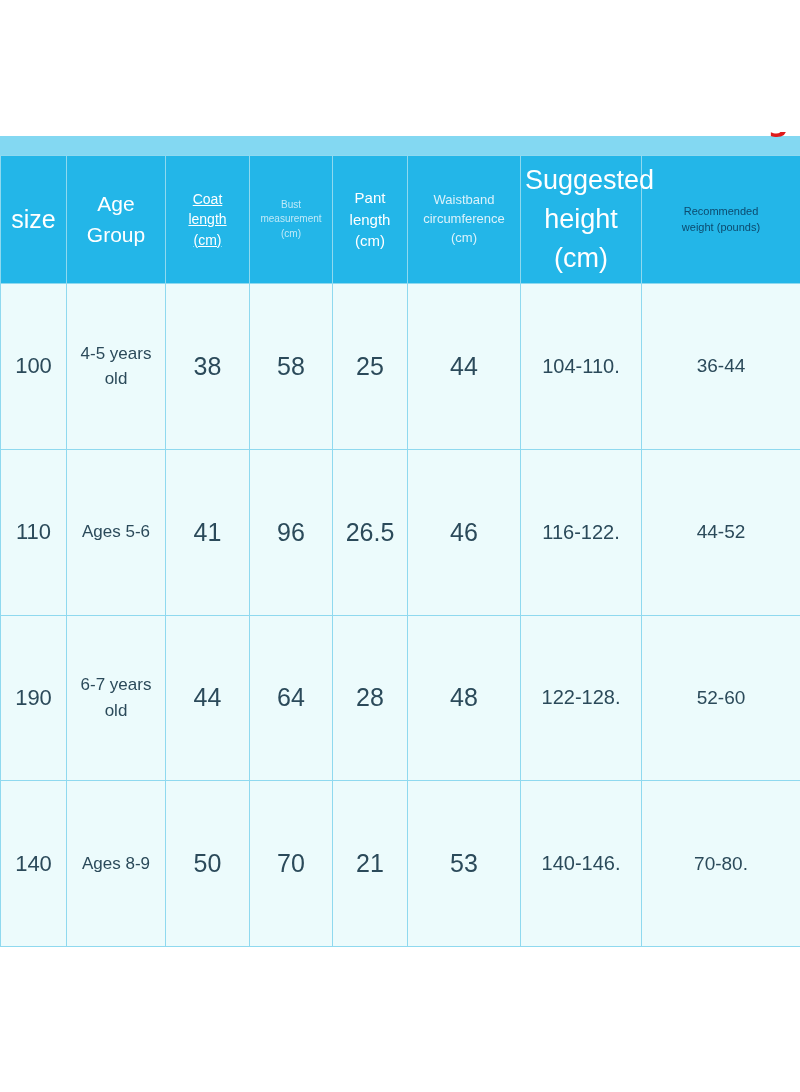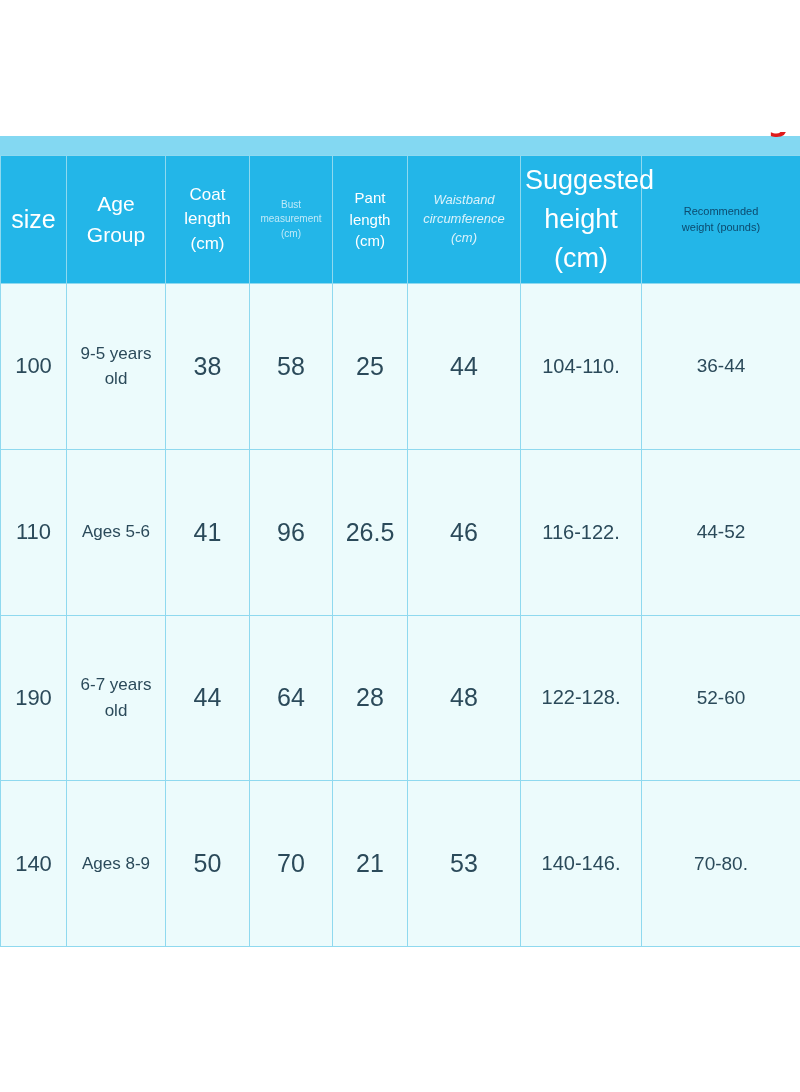--- a/index.html
+++ b/index.html
@@ -85,24 +85,24 @@
     background: #23b6e8;
     color: #ffffff;
     border-color: #5ec9ee;
     font-weight: normal;
     line-height: 1.45;
   }
 
   
   th.h-size      { font-size: 25px; }
   th.h-age       { font-size: 21px; }
-  th.h-coat      { font-size: 17px; }
+  th.h-coat      { font-size: 14px; text-decoration: underline; }
   th.h-bust      { font-size: 10px; color: #bfe9f8; }
   th.h-pant      { font-size: 15px; }
-  th.h-waist     { font-size: 13px; color: #daf2fb; font-style: italic; }
+  th.h-waist     { font-size: 13px; color: #daf2fb; }
   th.h-height    { font-size: 27px; }
   th.h-weight    { font-size: 11px; color: #0c4a6e; }
 
   th .line { display: block; }
 
   
   tbody tr {
     height: 110px;
   }
   tbody td {
@@ -184,21 +184,21 @@
             <span class="line">Recommended</span>
             <span class="line">weight (pounds)</span>
           </th>
         </tr>
       </thead>
       <tbody>
 
         <tr>
           <td class="c-size">100</td>
           <td class="c-age">
-            <span class="line">9-5 years</span>
+            <span class="line">4-5 years</span>
             <span class="line">old</span>
           </td>
           <td class="c-num">38</td>
           <td class="c-num">58</td>
           <td class="c-num">25</td>
           <td class="c-num">44</td>
           <td class="c-height">104-110.</td>
           <td class="c-weight">36-44</td>
         </tr>
 

